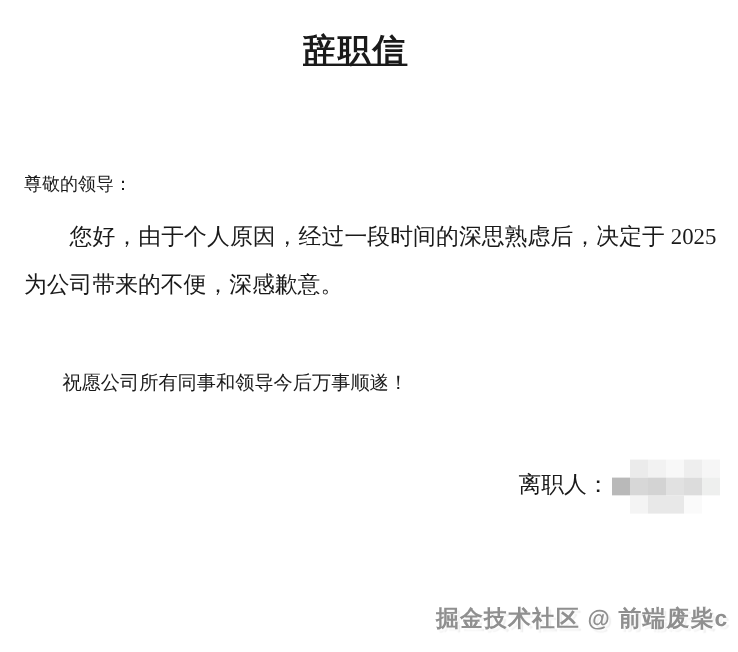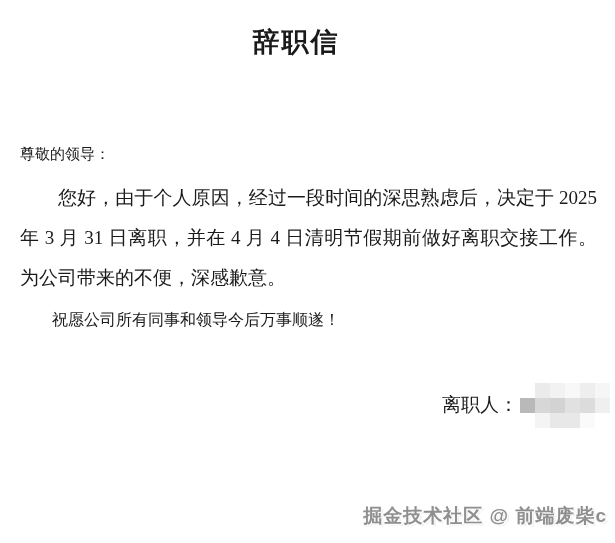--- a/index.html
+++ b/index.html
@@ -18,20 +18,21 @@
   }
   .doc-title {
     position: absolute;
     top: 24px;
     left: 0;
     width: 592px;
     text-align: center;
     font-size: 27px;
     font-weight: bold;
     letter-spacing: 2px;
+    text-decoration: underline;
   }
   .greeting {
     position: absolute;
     top: 142px;
     left: 20px;
     font-size: 15px;
     line-height: 24px;
   }
   .paragraph {
     position: absolute;
@@ -59,21 +60,21 @@
     left: 20px;
     width: 577px;
     font-size: 16px;
     line-height: 40px;
     text-indent: 2em;
   }
   .signer-row {
     position: absolute;
     top: 382px;
     left: 0;
-    right: 5px;
+    right: 15px;
     height: 46px;
     display: flex;
     justify-content: flex-end;
     align-items: center;
   }
   .signer-label {
     font-size: 19px;
     line-height: 22px;
   }
   .mosaic {
@@ -107,21 +108,20 @@
 <body>
 
 <div class="page">
 
   <div class="doc-title">辞职信</div>
 
   <div class="greeting">尊敬的领导：</div>
 
   <div class="paragraph">
     <div class="para-line justify indent">您好，由于个人原因，经过一段时间的深思熟虑后，决定于 2025</div>
-    <div class="para-line justify">年 3 月 31 日离职，并在 4 月 4 日清明节假期前做好离职交接工作。</div>
     <div class="para-line">为公司带来的不便，深感歉意。</div>
   </div>
 
   <div class="wish-line">祝愿公司所有同事和领导今后万事顺遂！</div>
 
   <div class="signer-row">
     <span class="signer-label">离职人：</span>
     <span class="mosaic">
         <div style="background: rgb(255, 255, 255);"></div>
         <div style="background: rgb(235, 235, 235);"></div>

